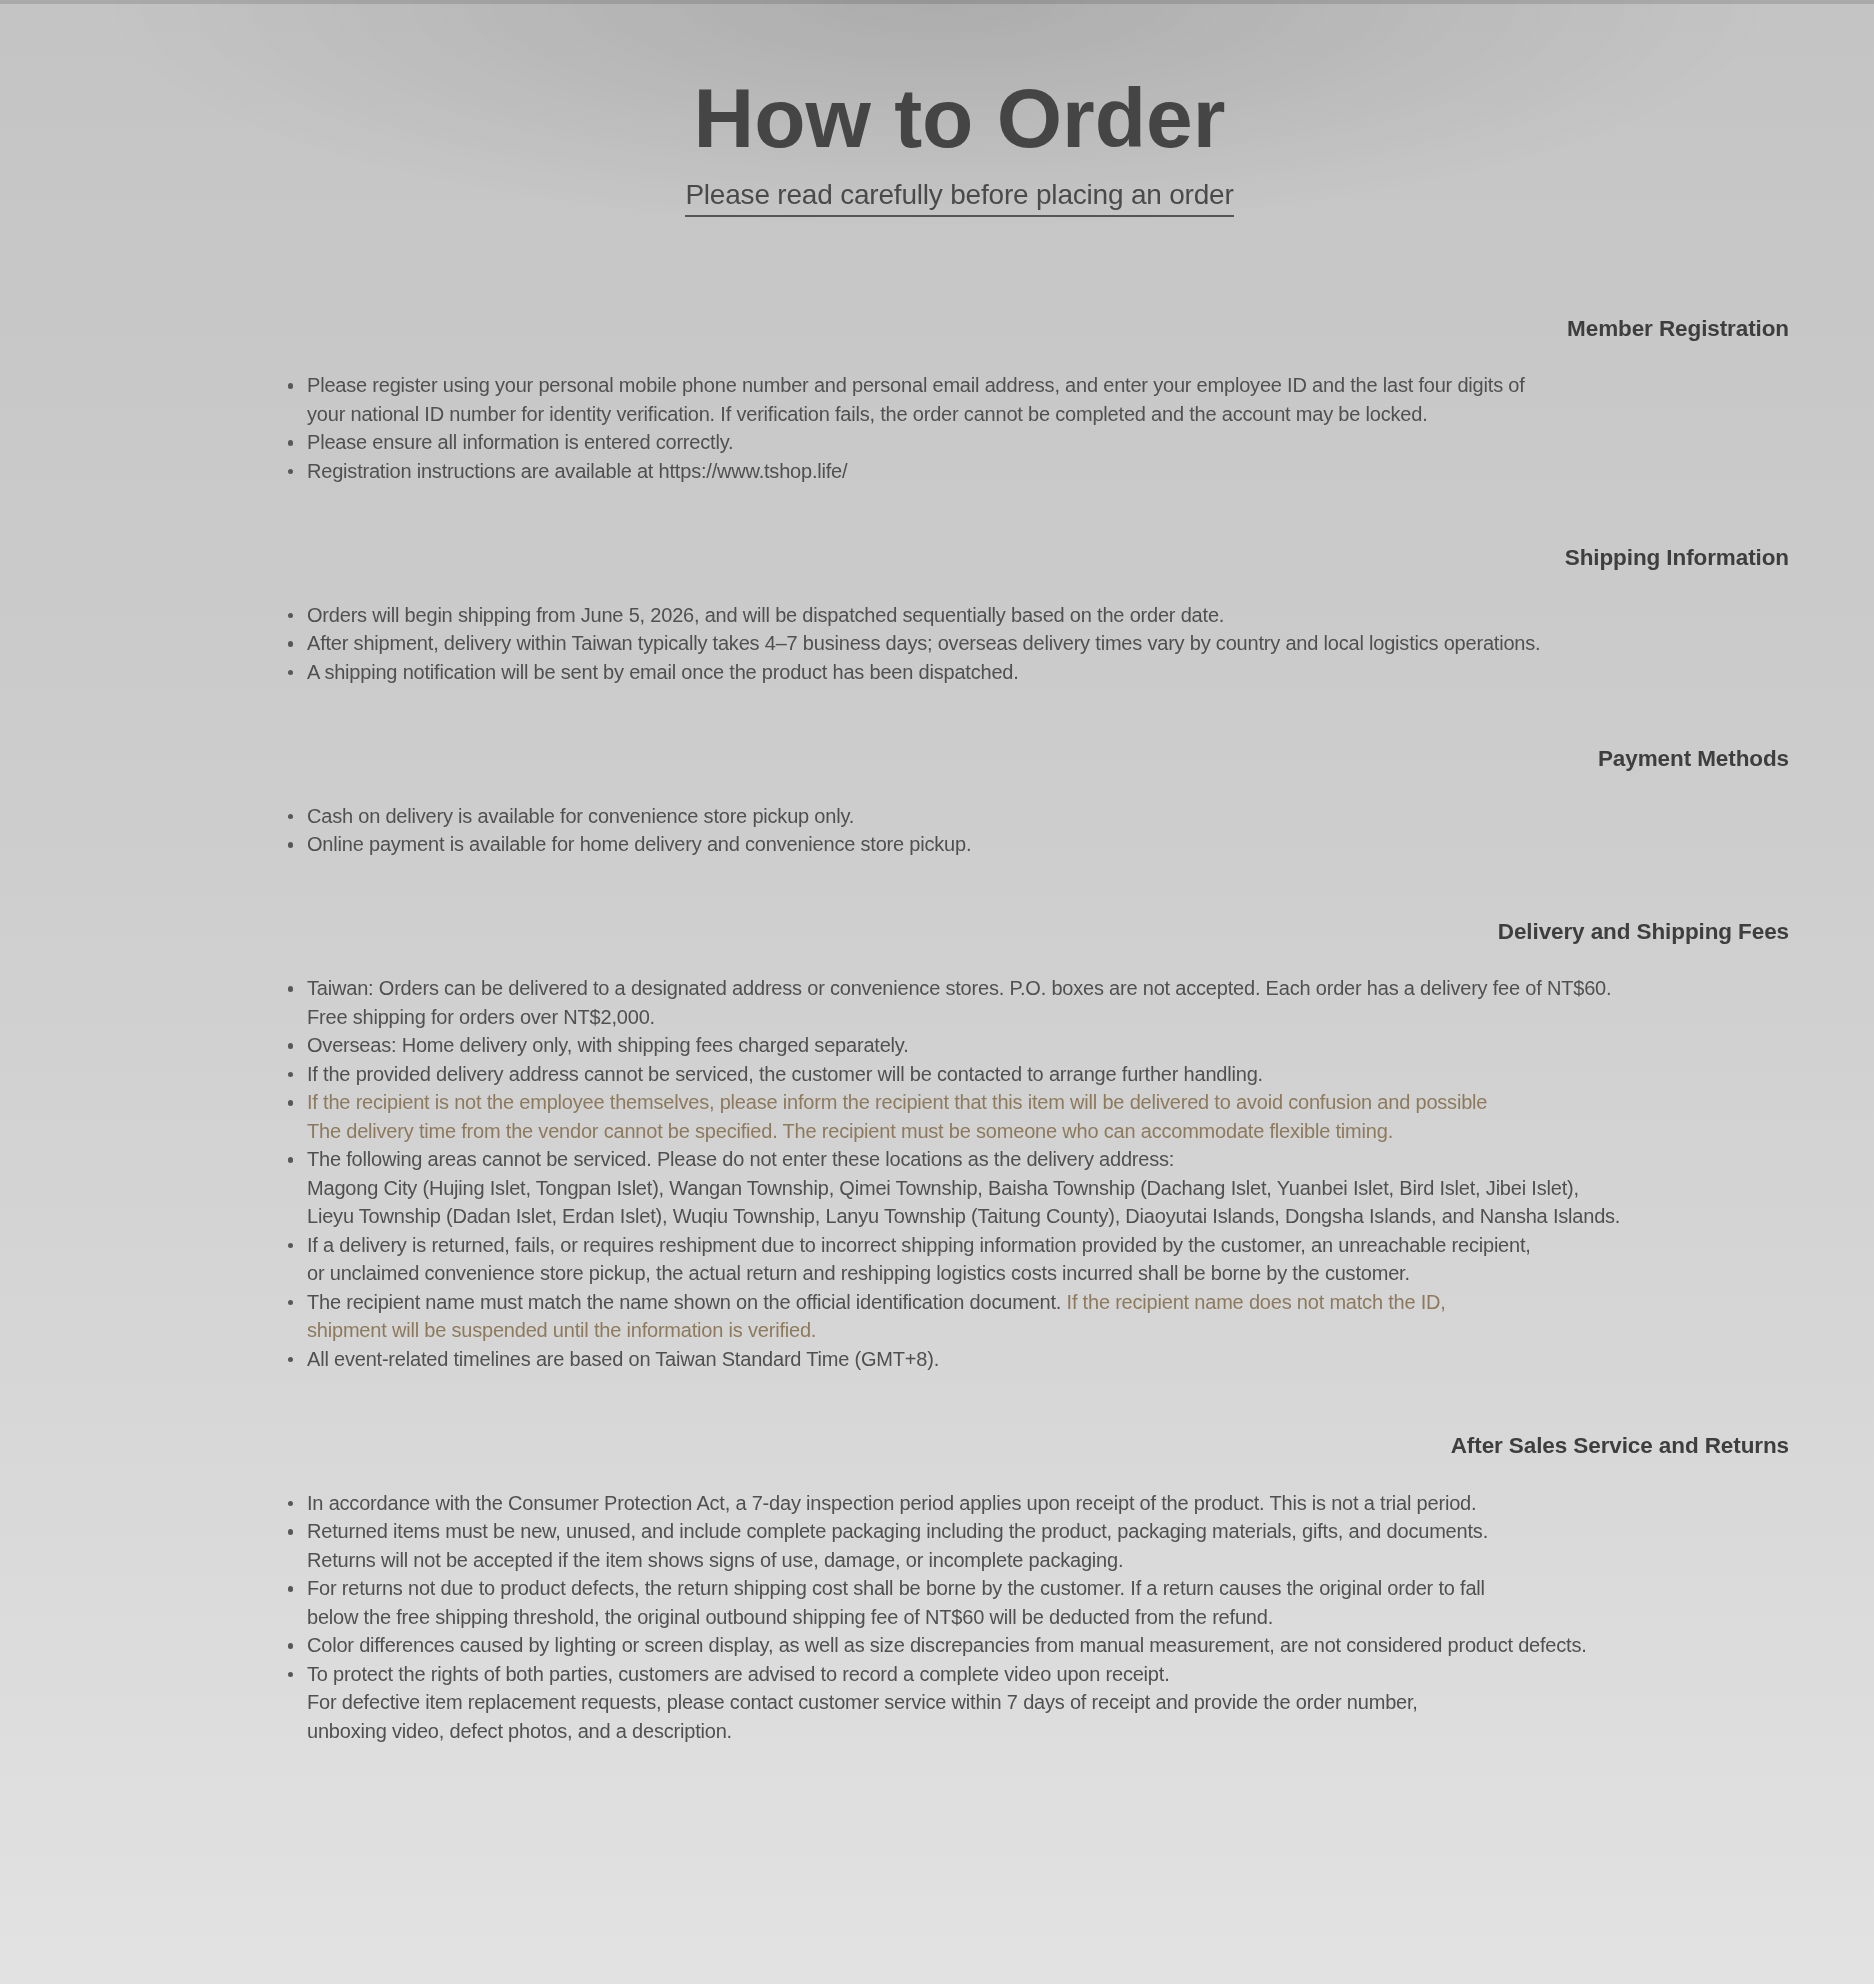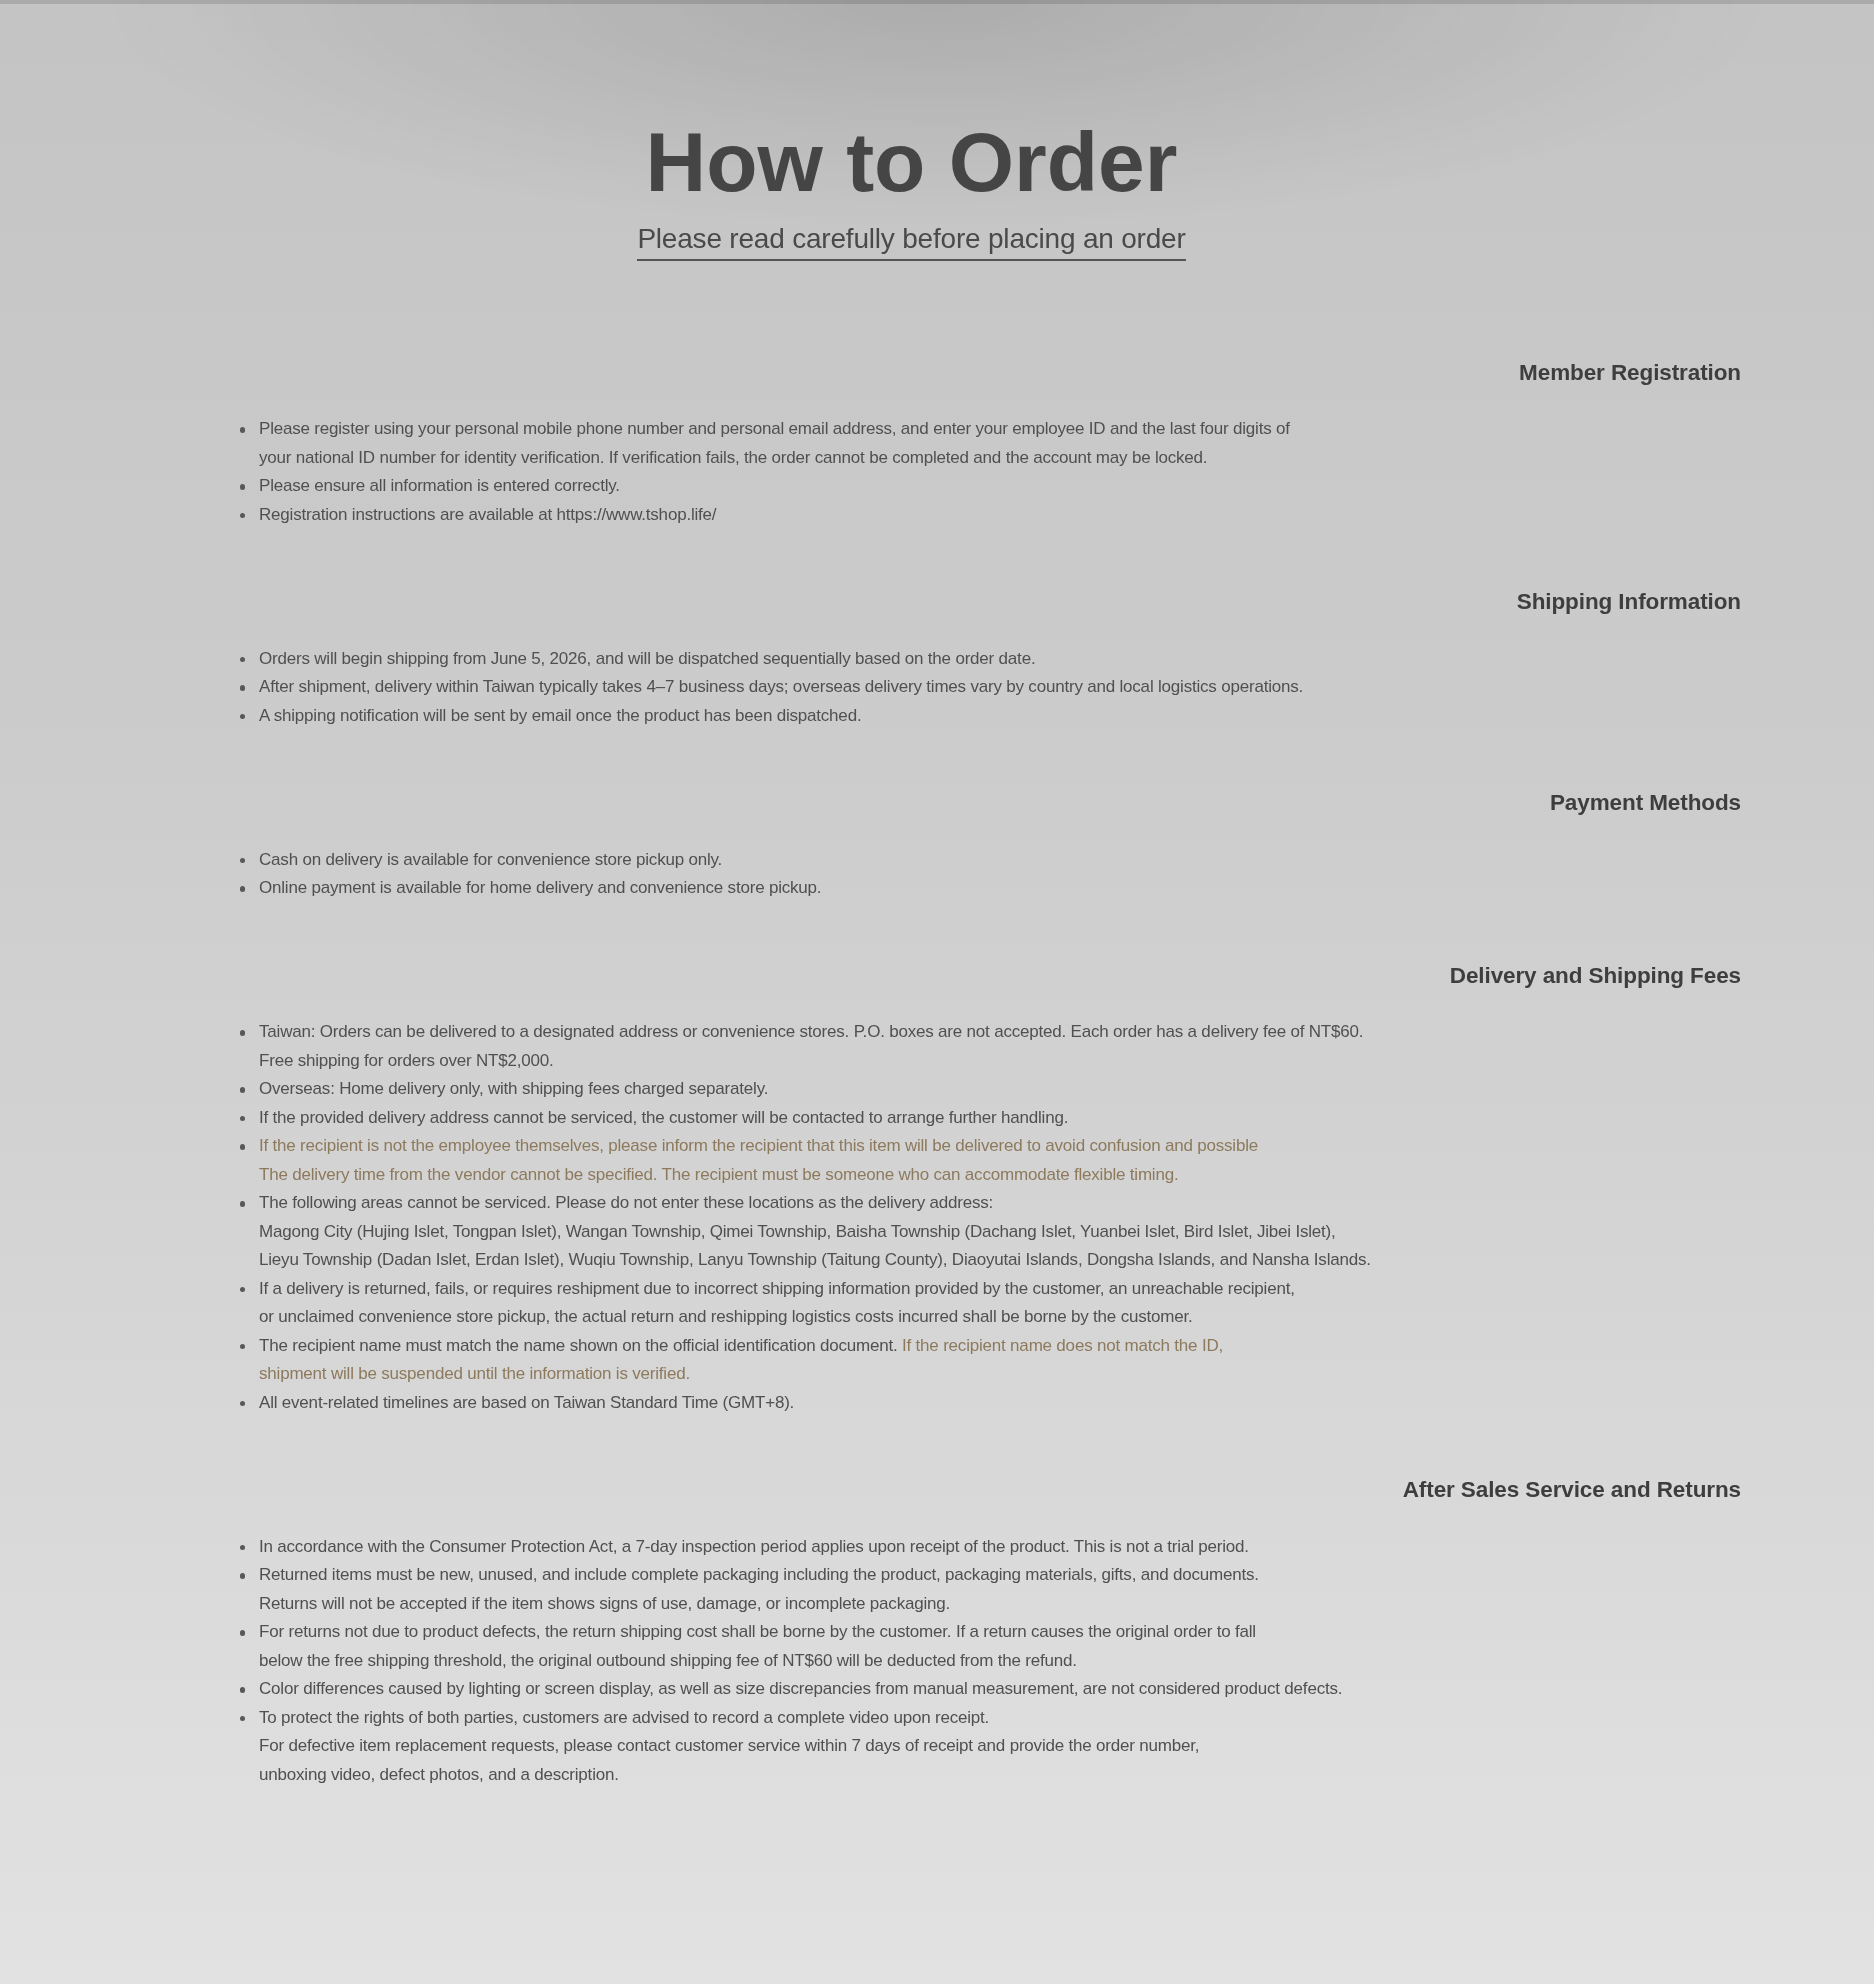--- a/index.html
+++ b/index.html
@@ -11,23 +11,24 @@
     font-family: "Liberation Sans", sans-serif;
     background:
       radial-gradient(ellipse 62% 16% at 50% 0%, rgba(0,0,0,0.12), rgba(0,0,0,0) 72%),
       linear-gradient(180deg, #c4c4c4 0%, #cccccc 38%, #d6d6d6 68%, #e2e2e2 100%);
   }
   .top-edge {
     position: absolute; top: 0; left: 0; right: 0; height: 3.7px;
     background: rgba(0,0,0,0.13);
   }
   .page {
-    padding: 112px 82px 0 232px;
+    padding: 68px 82px 0 232px;
     box-sizing: border-box;
     width: 1823px;
+    margin-left: 48px;
   }
   .hero { text-align: center; margin-right: 150px; }
   .page-title {
     margin: 0;
     font-size: 84px;
     line-height: 1.2;
     font-weight: 600;
     color: #454545;
     letter-spacing: 0px;
   }
@@ -50,21 +51,21 @@
     font-weight: 700;
     color: #3e3e3e;
     letter-spacing: -0.1px;
     text-align: right;
   }
   .section:first-child .section-heading { margin-top: 0; }
   .bullets { list-style: none; margin: 0; padding: 0; }
   .bullet {
     position: relative;
     padding-left: 27px;
-    font-size: 17px;
+    font-size: 20px;
     line-height: 28.5px;
     color: #505050;
     letter-spacing: -0.2px;
   }
   .bullet .dot {
     position: absolute;
     left: 8.2px;
     top: 12px;
     width: 5.2px;
     height: 5.2px;

